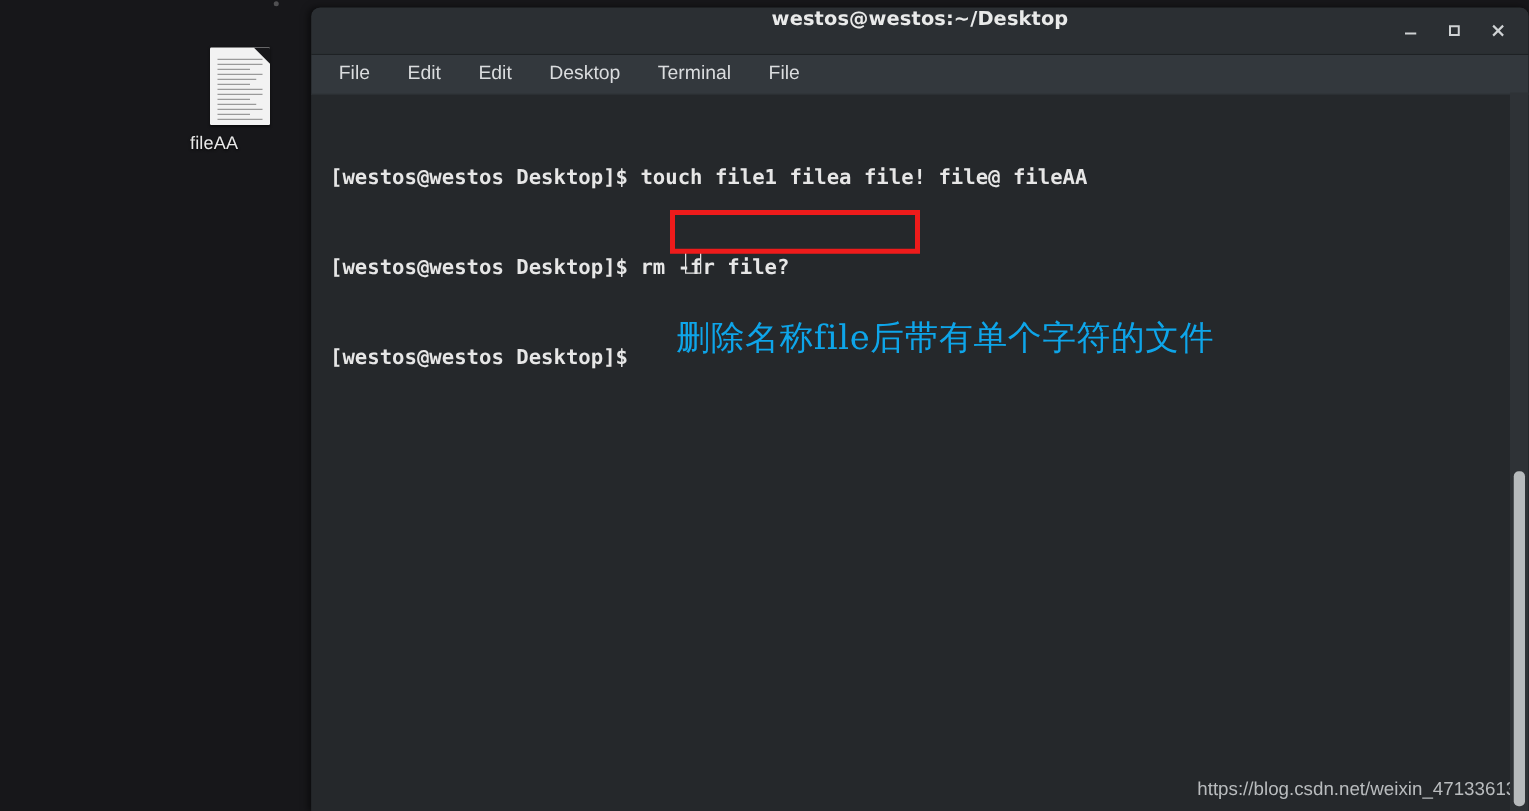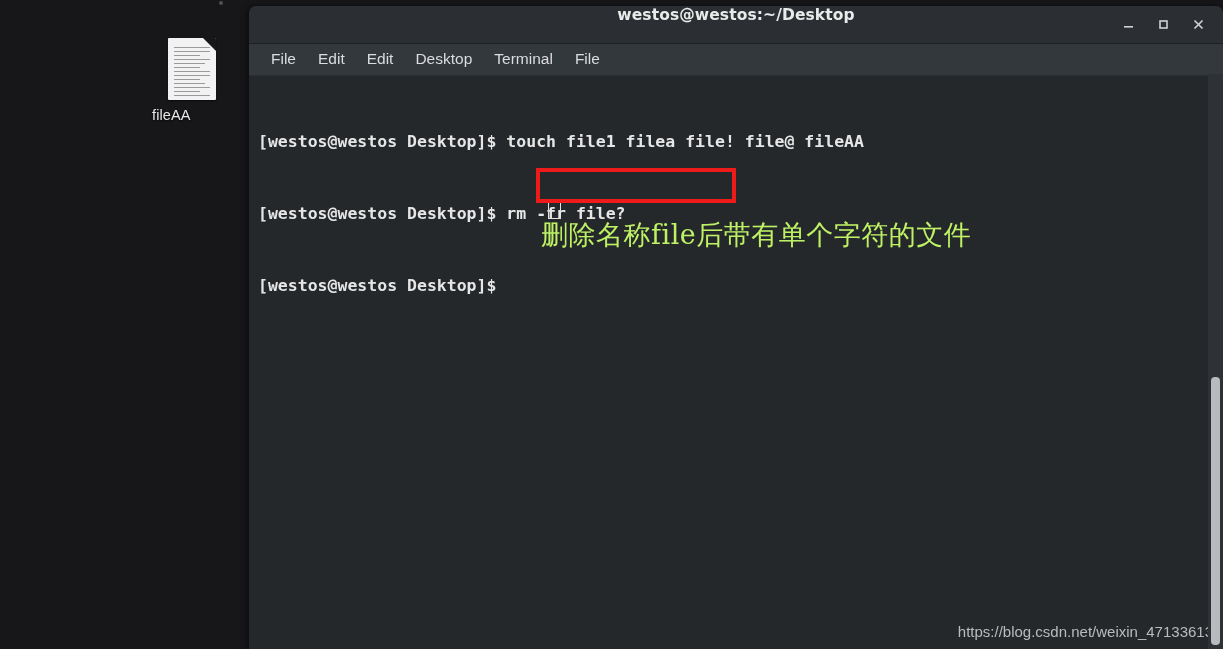--- a/index.html
+++ b/index.html
@@ -133,21 +133,21 @@
     font-family: "DejaVu Sans", sans-serif;
   }
   .wc svg { display:block; }
 
   #menubar {
     height: 31px;
     background: #33383d;
     display: flex;
     align-items: center;
     padding-left: 11px;
-    gap: 0px;
+    gap: 8px;
     border-bottom: 1px solid #2b2f33;
   }
   .menu-item {
     font-size: 15.5px;
     color: #dadcde;
     padding: 3px 11px 4px 11px;
     cursor: pointer;
     font-family: "Liberation Sans", sans-serif;
     white-space: nowrap;
   }
@@ -159,21 +159,21 @@
     background: #25282b;
     padding: 6px 0 0 0;
     overflow: hidden;
   }
   #term-lines {
     font-family: "DejaVu Sans Mono", monospace;
     font-size: 16.5px;
     font-weight: 700;
     line-height: 24px;
     color: #e6e6e6;
-    padding-left: 9px;
+    padding-left: 15px;
     white-space: pre;
   }
   .term-line { height: 24px; white-space: pre; }
 
   #cursor-block {
     position: absolute;
     left: 299px;
     top: 124px;
     width: 13px;
     height: 19px;
@@ -188,24 +188,24 @@
     width: 200px;
     height: 35px;
     border: 4px solid #ee1b1b;
     box-sizing: border-box;
     pointer-events: none;
   }
 
   #annotation {
     position: absolute;
     left: 292px;
-    top: 141px;
+    top: 176px;
     font-family: "DejaVu Serif", "Liberation Serif", serif;
     font-size: 27px;
-    color: #bef264;
+    color: #0ea5e9;
     white-space: pre;
     letter-spacing: 0.5px;
   }
 
   #watermark {
     position: absolute;
     right: 10px;
     bottom: 17px;
     font-family: "Liberation Sans", sans-serif;
     font-size: 15px;

